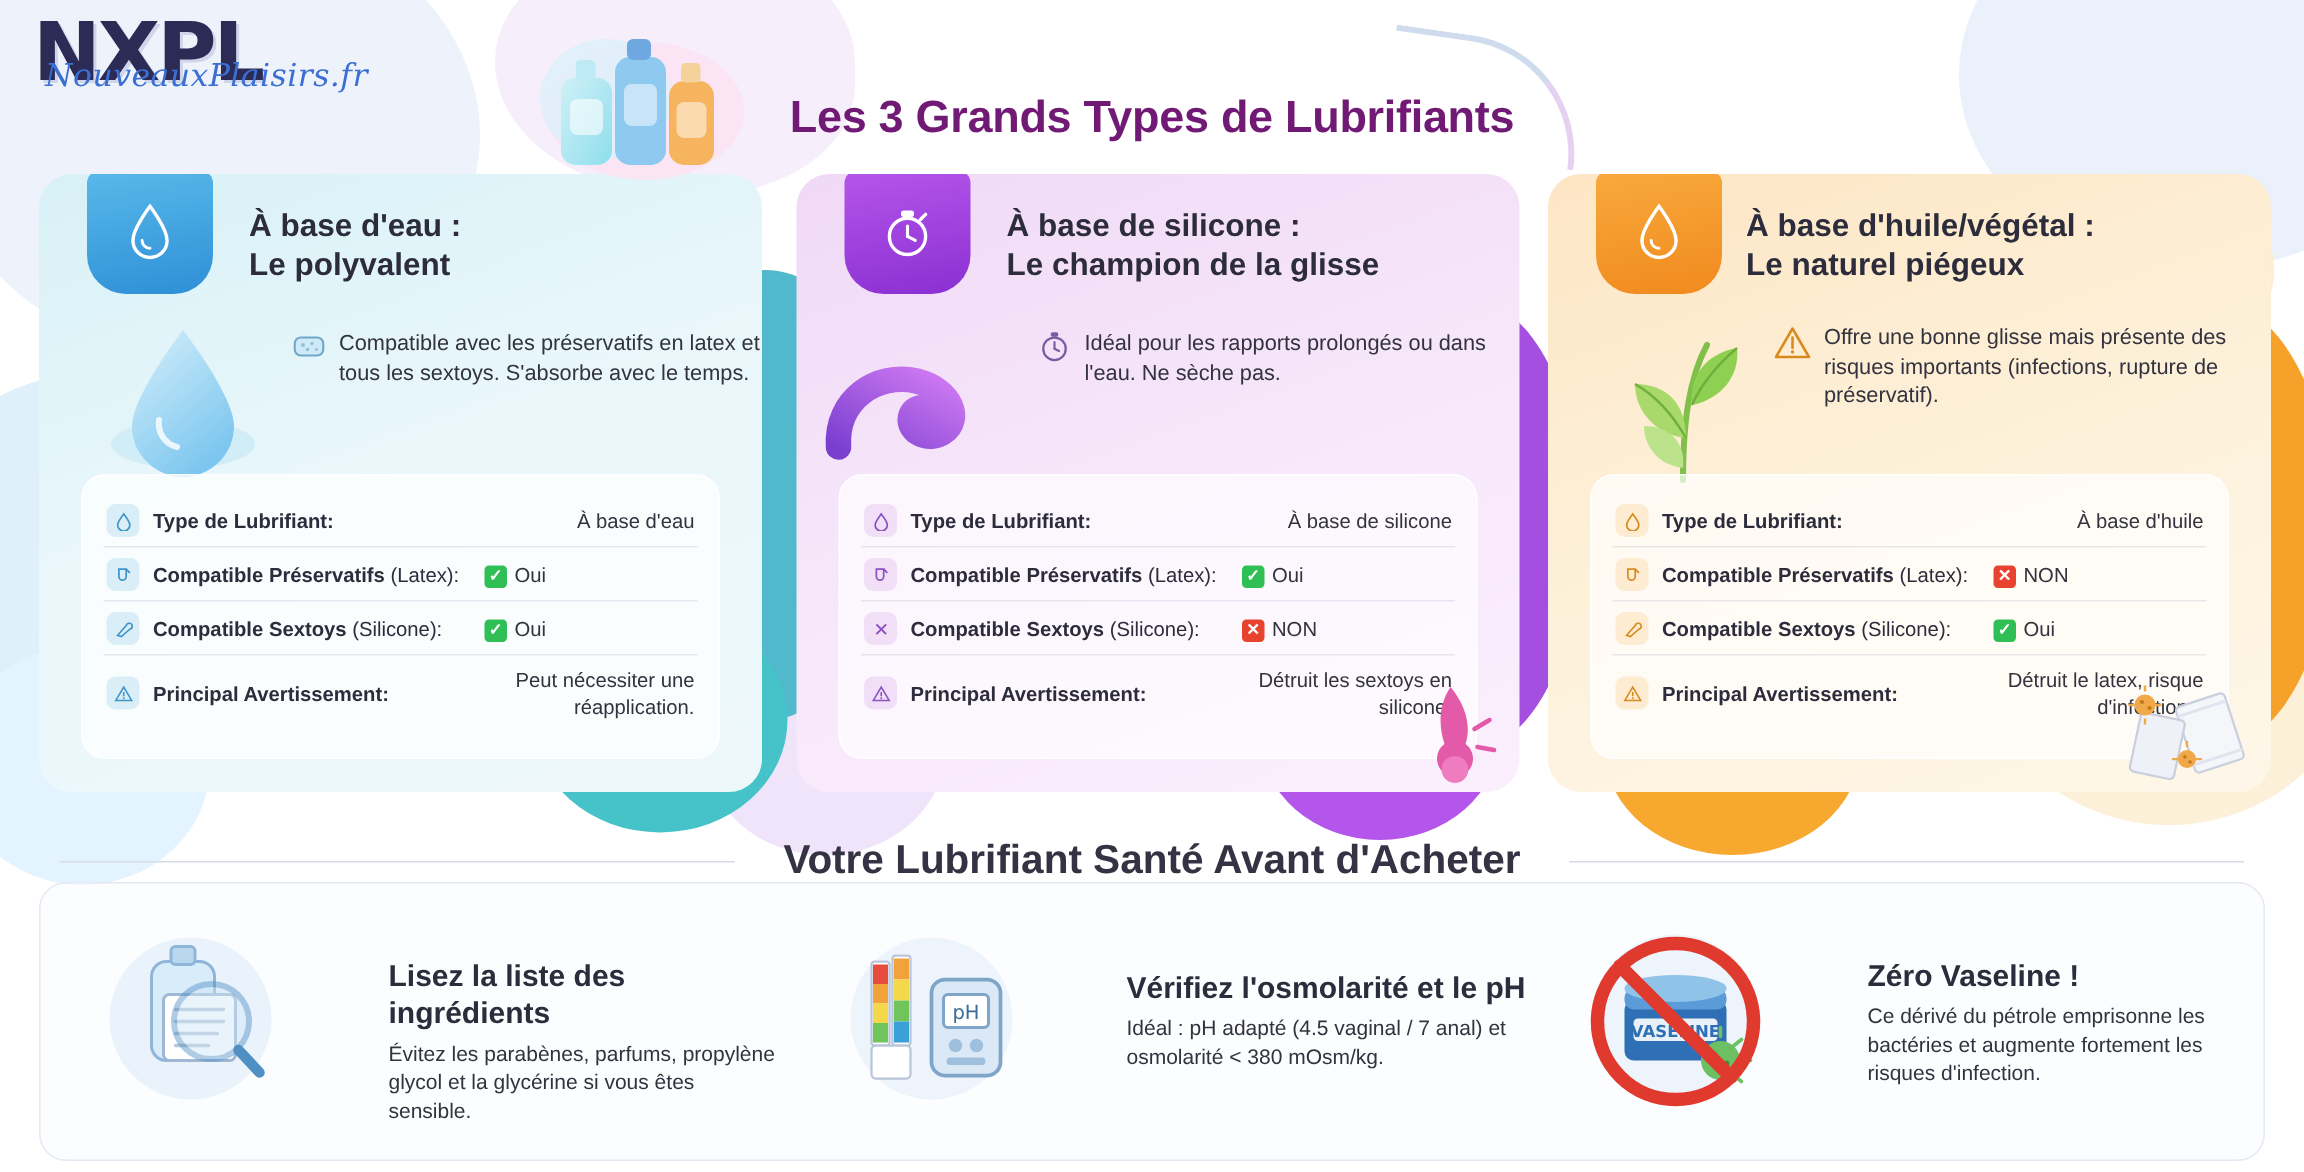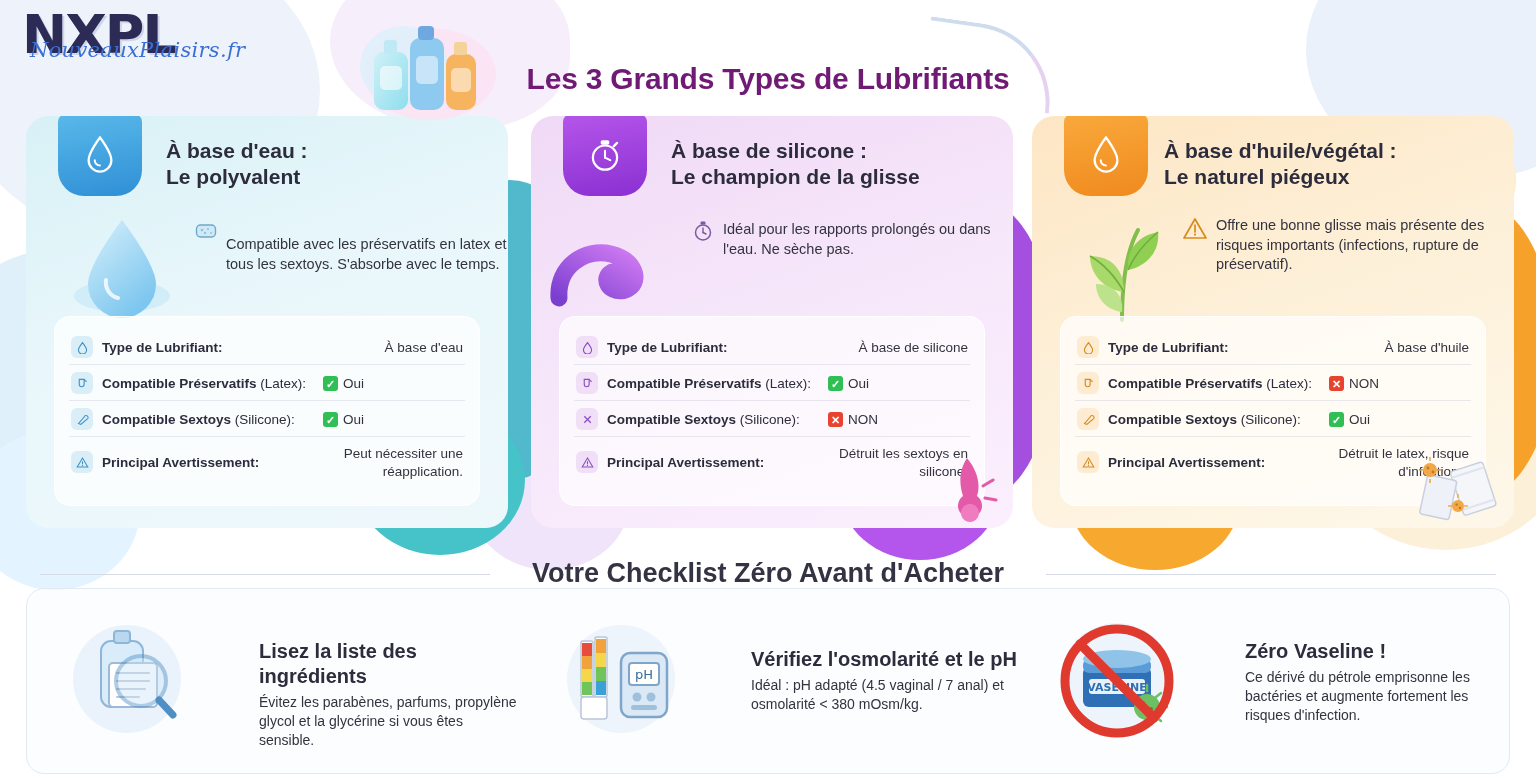--- a/index.html
+++ b/index.html
@@ -87,21 +87,21 @@
   .card-head .l1 { font-size:21px; font-weight:bold; color:#2c2c3c; line-height:1.25; }
   .card-head .l2 { font-size:21px; font-weight:bold; color:#2c2c3c; line-height:1.25; }
 
   .card-desc {
     position:absolute; left:164px; top:104px; width:300px;
     font-size:14.5px; line-height:1.35; color:#33333f;
   }
   .card.c3 .card-desc { width:320px; }
 
   .desc-icon { position:absolute; left:168px; top:103px; width:24px; height:24px; }
-  .card-desc.with-icon { left:200px; width:282px;margin-top:15px; }
+  .card-desc.with-icon { left:200px; width:282px; }
 
   .hero-art { position:absolute; left:34px; top:92px; width:124px; height:120px; }
 
   
   .panel {
     position:absolute; left:28px; top:200px; width:426px; height:190px;
     border-radius:16px; background:rgba(255,255,255,.72);
     border:1px solid rgba(255,255,255,.9);
     padding:12px 14px 10px 14px;
   }
@@ -513,21 +513,21 @@
             <line x1="52" y1="62" x2="56" y2="62"></line>
             <line x1="40" y1="62" x2="36" y2="62"></line>
           </g>
       </svg>
     </div>
   </div>
 </div>
 
 <div class="rule left"></div>
 <div class="rule right"></div>
-<div class="checklist-title">Votre Checklist Zéro Avant d'Acheter</div>
+<div class="checklist-title">Votre Lubrifiant Santé Avant d'Acheter</div>
 
 <div class="checklist-box">
 
   <div class="chk-item" style="left:34px; width:440px;">
     <div class="chk-art" style="left:6px; top:10px;">
       <svg viewBox="0 0 120 120" width="120" height="120">
         <circle cx="60" cy="62" r="54" fill="#eaf3fc"></circle>
         <rect x="34" y="24" width="42" height="66" rx="10" fill="#d9ecfa" stroke="#8fb6d8" stroke-width="2"></rect>
         <rect x="47" y="14" width="16" height="12" rx="3" fill="#b9d8ef" stroke="#8fb6d8" stroke-width="2"></rect>
         <rect x="42" y="46" width="48" height="44" rx="4" fill="#ffffff" stroke="#9fb8d4" stroke-width="2"></rect>

